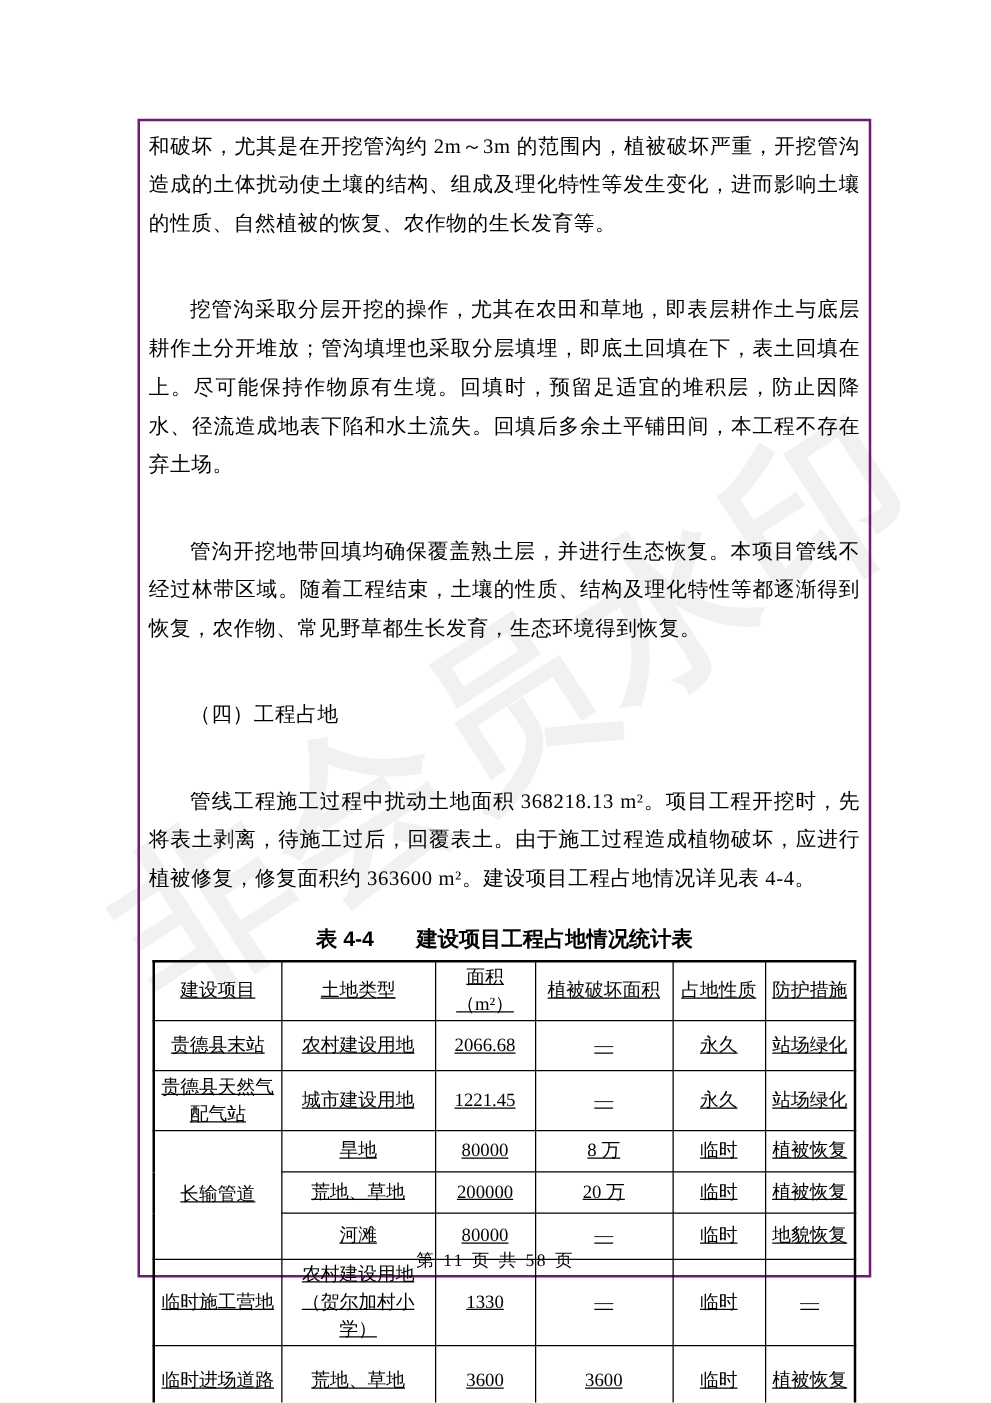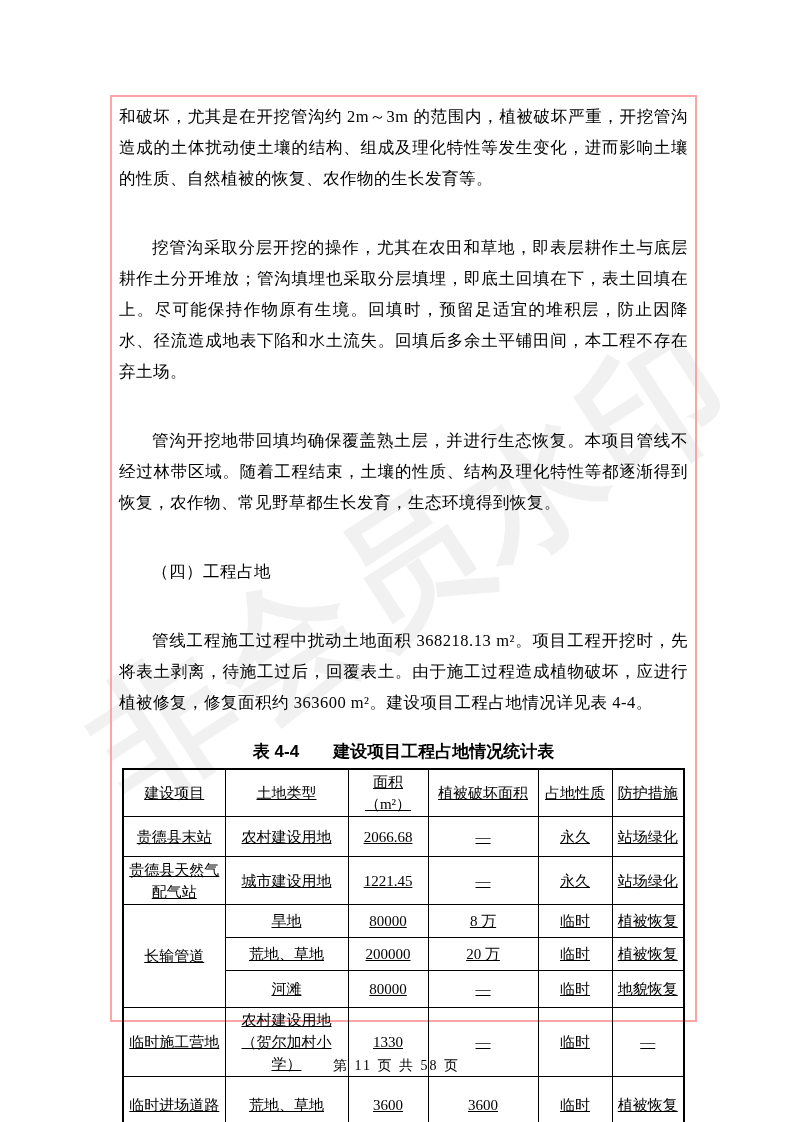--- a/index.html
+++ b/index.html
@@ -33,21 +33,21 @@
     pointer-events: none;
     z-index: 0;
     font-family: "Liberation Sans", "DejaVu Sans", sans-serif;
   }
   .page-frame {
     position: absolute;
     left: 110px;
     top: 95px;
     width: 569px;
     height: 919px;
-    border: 2px solid #fca5a5;
+    border: 2px solid #701a75;
     background: transparent;
     z-index: 1;
     padding: 4px 7px 0 7px;
     box-sizing: content-box;
   }
   .body-text p {
     margin: 0;
     font-size: 16.5px;
     line-height: 31px;
     text-align: justify;
@@ -88,21 +88,21 @@
   tr.h-r1 { height: 40px; }
   tr.h-r2 { height: 48px; }
   tr.h-r3 { height: 33px; }
   tr.h-r4 { height: 33px; }
   tr.h-r5 { height: 37px; }
   tr.h-r6 { height: 62px; }
   tr.h-r7 { height: 58px; }
   .footer {
     position: absolute;
     left: 0;
-    top: 1057px;
+    top: 1000px;
     width: 793px;
     text-align: center;
     font-size: 14px;
     letter-spacing: 2px;
     z-index: 1;
   }
 </style>
 </head>
 <body>
 

